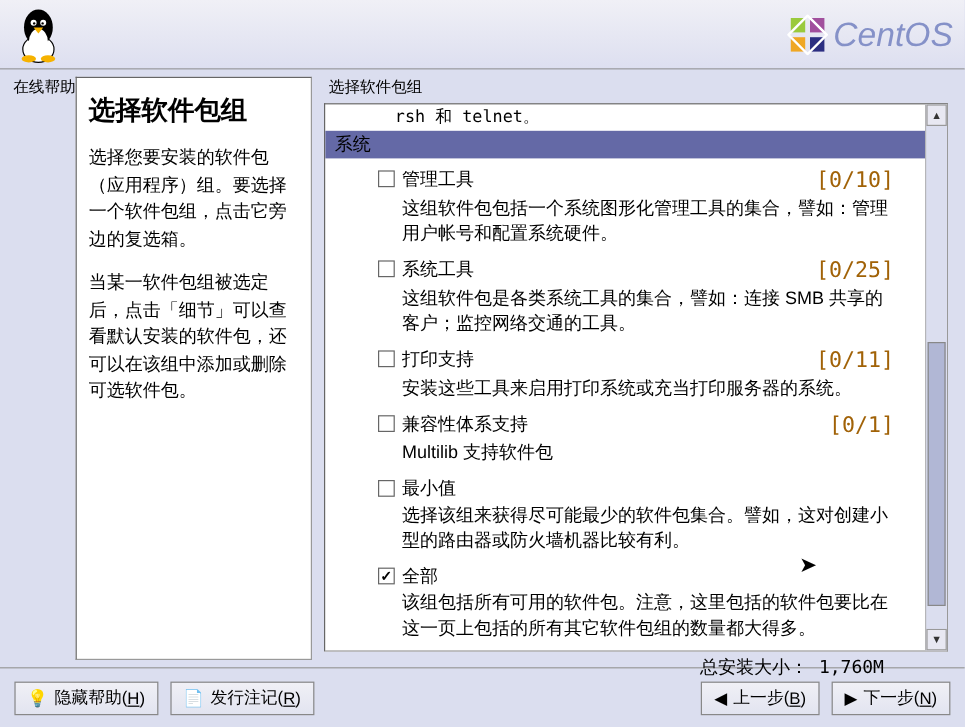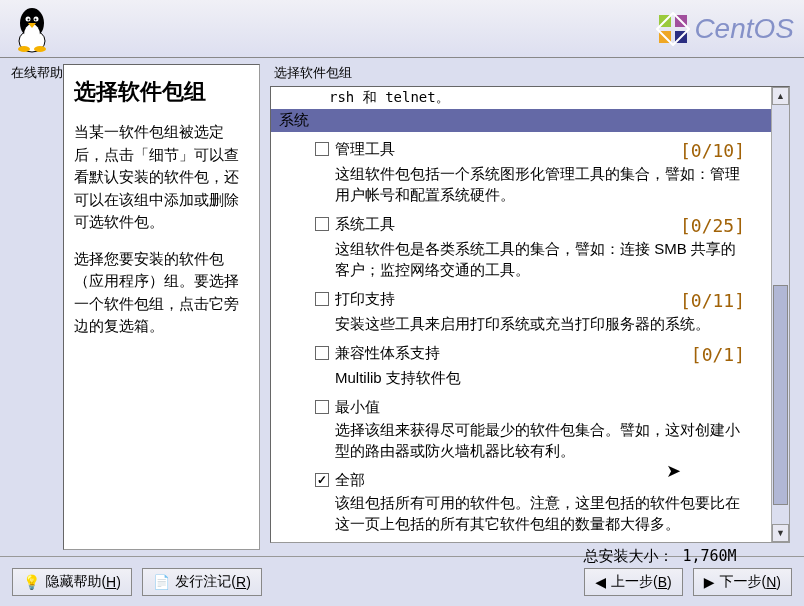--- a/index.html
+++ b/index.html
@@ -227,22 +227,22 @@
     </svg>
     <span class="centos-text">CentOS</span>
   </div>
 </div>
 
 <div class="main-container">
   <div class="left-panel">
     <div class="left-title">在线帮助</div>
     <div class="left-box">
       <div class="left-heading">选择软件包组</div>
+      <div class="left-para">选择您要安装的软件包（应用程序）组。要选择一个软件包组，点击它旁边的复选箱。</div>
       <div class="left-para">当某一软件包组被选定后，点击「细节」可以查看默认安装的软件包，还可以在该组中添加或删除可选软件包。</div>
-      <div class="left-para">选择您要安装的软件包（应用程序）组。要选择一个软件包组，点击它旁边的复选箱。</div>
     </div>
   </div>
 
   <div class="right-panel">
     <div class="right-title">选择软件包组</div>
     <div class="right-box">
       <div class="right-scroll">
         <div class="cat-top-line">rsh 和 telnet。</div>
 
         <div class="cat-header">系统</div>

